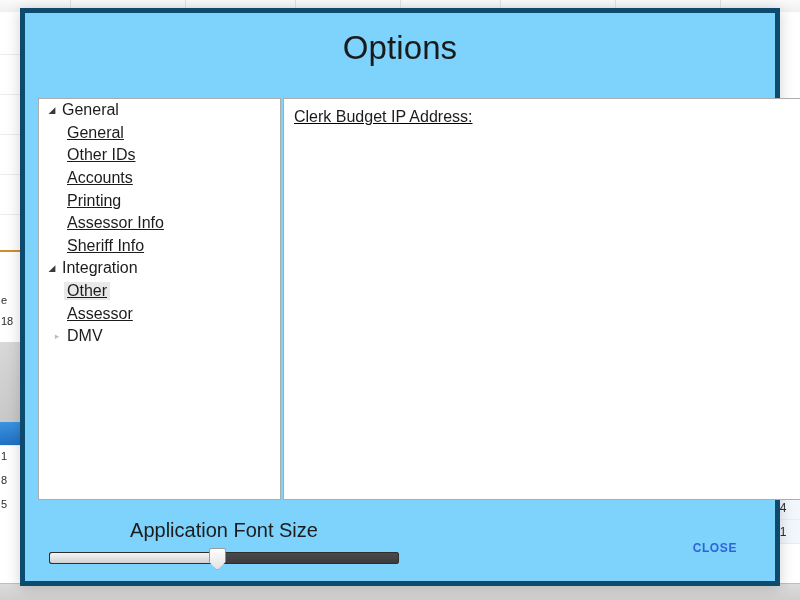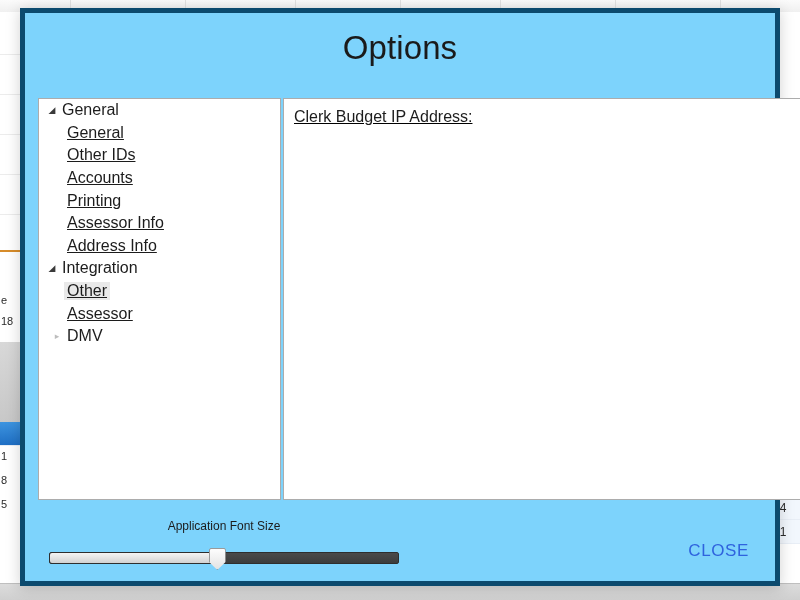--- a/index.html
+++ b/index.html
@@ -202,21 +202,21 @@
     min-width: 0;
   }
 
   
   .slider-label {
     position: absolute;
     left: 24px;
     top: 506px;
     width: 350px;
     text-align: center;
-    font-size: 12px;
+    font-size: 20px;
     color: #1c1c1c;
   }
   .slider-wrap {
     position: absolute;
     left: 24px;
     top: 533px;
     width: 350px;
     height: 26px;
   }
   .slider-track {
@@ -247,24 +247,24 @@
     background: linear-gradient(#fdfdfd, #e3e3e3);
     border: 1px solid #9a9a9a;
     box-sizing: border-box;
     border-radius: 2px 2px 7px 7px;
     clip-path: polygon(0 0, 100% 0, 100% 62%, 50% 100%, 0 62%);
   }
 
   
   .close-button {
     position: absolute;
-    right: 18px;
+    right: 30px;
     top: 524px;
-    font-size: 17px;
-    font-weight: normal;
+    font-size: 12px;
+    font-weight: bold;
     color: #2f63de;
     letter-spacing: 0.6px;
     background: none;
     border: none;
     cursor: pointer;
     font-family: "Liberation Sans", sans-serif;
     padding: 4px 8px;
   }
 </style>
 </head>
@@ -330,21 +330,21 @@
     <div class="tree-node level1">
       <span class="node-label">Accounts</span>
     </div>
     <div class="tree-node level1">
       <span class="node-label">Printing</span>
     </div>
     <div class="tree-node level1">
       <span class="node-label">Assessor Info</span>
     </div>
     <div class="tree-node level1">
-      <span class="node-label">Address Info</span>
+      <span class="node-label">Sheriff Info</span>
     </div>
     <div class="tree-node level0">
       <span class="expander">◢</span>
       <span class="node-label">Integration</span>
     </div>
     <div class="tree-node level1 selected">
       <span class="node-label">Other</span>
     </div>
     <div class="tree-node level1">
       <span class="node-label">Assessor</span>

